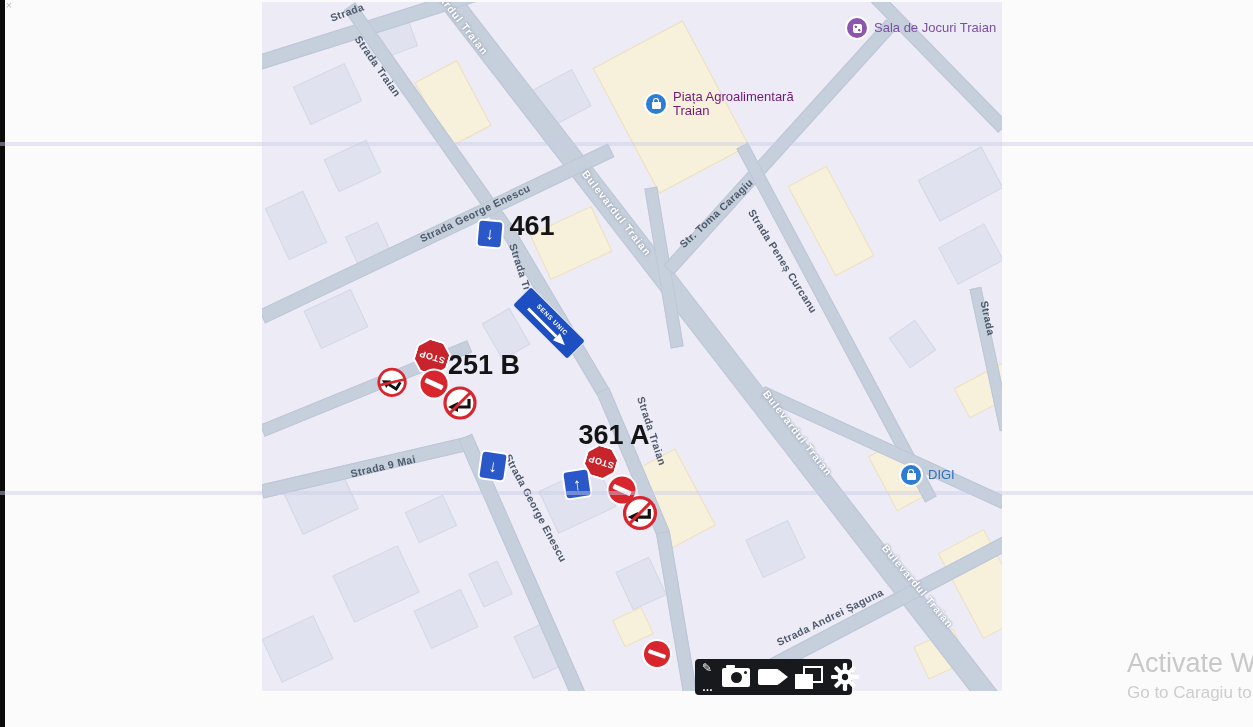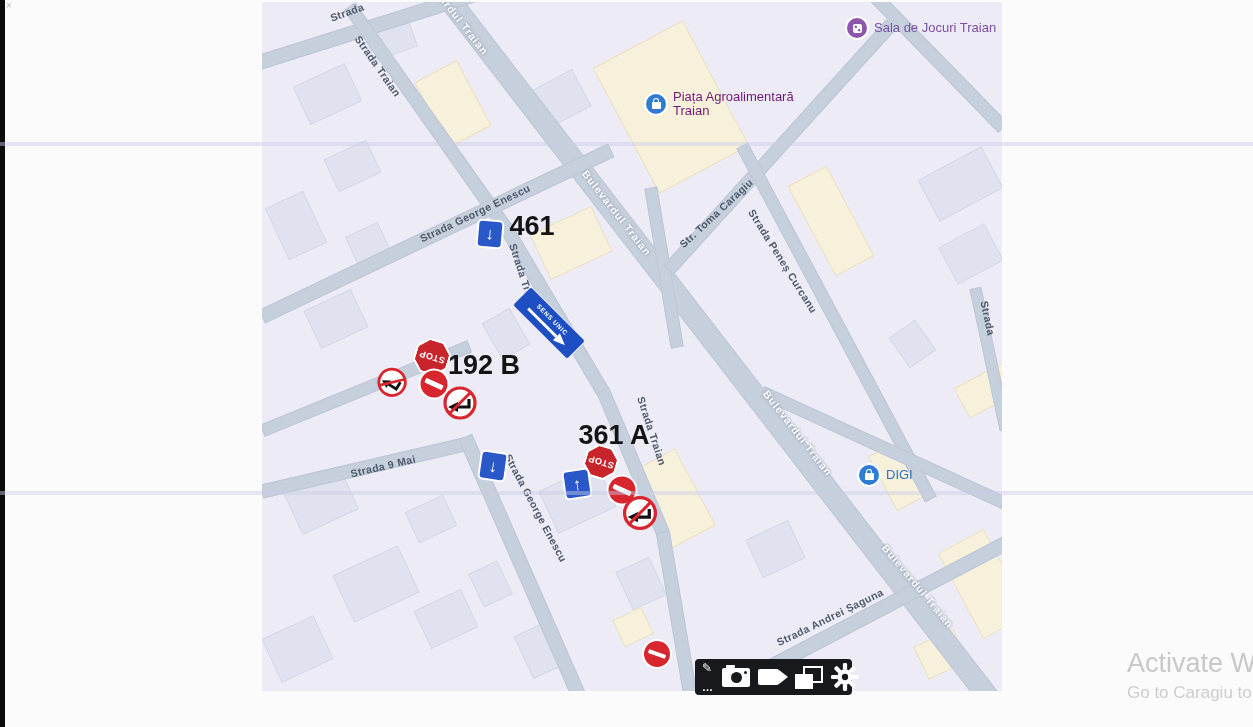--- a/index.html
+++ b/index.html
@@ -151,29 +151,29 @@
   </div>
   <div class="poi" style="left:384px;top:88px;">
     <span class="poi-dot" style="background:#2e7dd2;">
         <span class="glyph-bag"></span>
       </span>
     <span class="poi-label" style="color:#701a75;">
       <span>Piața Agroalimentară</span><br>
       <span>Traian</span>
     </span>
   </div>
-  <div class="poi" style="left:597px;top:463px;">
+  <div class="poi" style="left:639px;top:463px;">
     <span class="poi-dot" style="background:#2e7dd2;">
         <span class="glyph-bag"></span>
       </span>
     <span class="poi-label" style="color:#2f6fc0;">DIGI</span>
   </div>
 
   <div class="addr" style="left:270px;top:224px;transform:translate(-50%,-50%);">461</div>
-  <div class="addr" style="left:222px;top:363px;transform:translate(-50%,-50%);">192 B</div>
+  <div class="addr" style="left:222px;top:363px;transform:translate(-50%,-50%);">251 B</div>
   <div class="addr" style="left:352px;top:433px;transform:translate(-50%,-50%);">361 A</div>
 
   <div class="sign oneway-sq" style="left:228px;top:232px;width:23px;height:25px;transform:translate(-50%,-50%) rotate(5deg);">↓</div>
   <div class="sign sens" style="left:287px;top:321px;transform:translate(-50%,-50%) rotate(45deg);">
     <span>SENS UNIC</span>
     <svg width="54" height="10">
         <path d="M2 5 H42" stroke="#fff" stroke-width="3"></path>
         <polygon points="42,0 54,5 42,10" fill="#fff"></polygon>
       </svg>
   </div>

